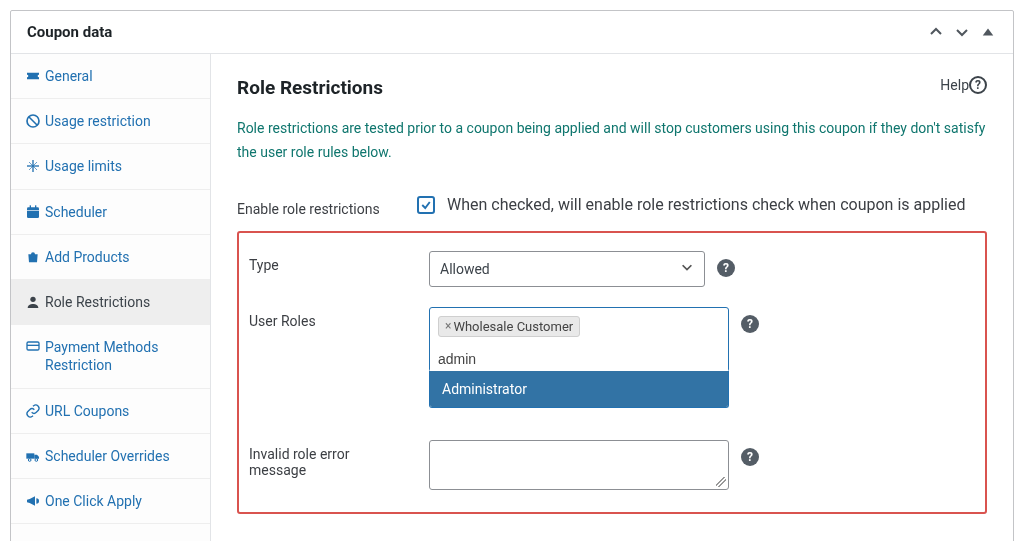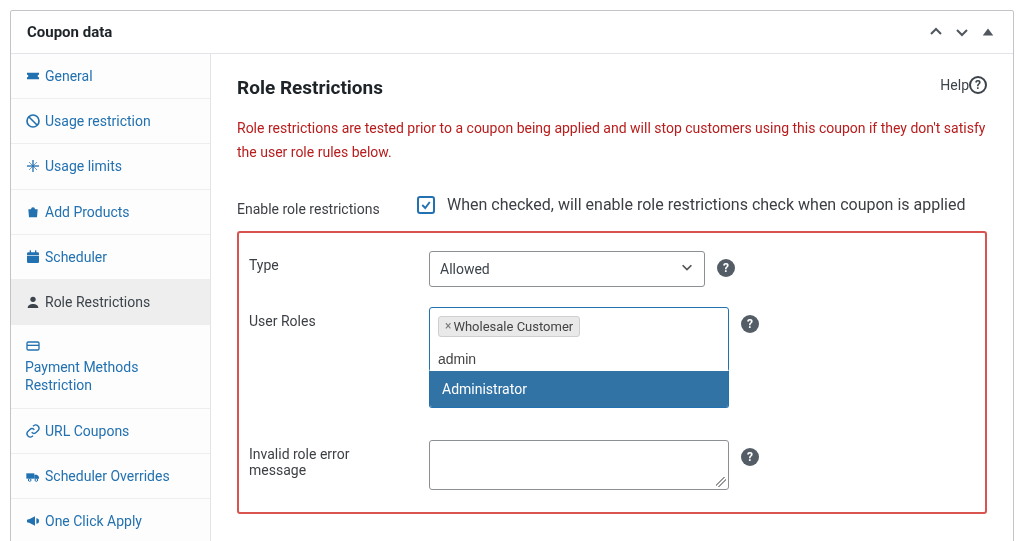--- a/index.html
+++ b/index.html
@@ -44,21 +44,21 @@
     font-size: 14px;
     color: #2271b1;
     border-bottom: 1px solid #eee;
     cursor: pointer;
     line-height: 1.3;
   }
   .sidebar .item.active {
     background: #eeeeee;
     color: #3c434a;
   }
-  .sidebar .item.wrap { align-items: flex-start; flex-direction: column; }
+  .sidebar .item.wrap { align-items: flex-start; }
   .sidebar .item .ico { flex:0 0 16px; width:16px; height:16px; display:flex; align-items:center; justify-content:center; }
   .sidebar .item .ico svg { fill: currentColor; }
   .main {
     flex:1;
     padding: 22px 26px 40px 26px;
     position: relative;
   }
   .help-corner {
     position:absolute; top:22px; right:26px;
     display:flex; align-items:center; 
@@ -70,21 +70,21 @@
     font-size:12px; font-weight:700;
   }
   .main h2 {
     font-size: 19px;
     font-weight: 700;
     color: #1d2327;
     margin-bottom: 18px;
   }
   .desc {
     font-size: 14px;
-    color: #b91c1c;
+    color: #0f766e;
     line-height: 1.7;
     margin-bottom: 20px;
   }
   .form-row {
     display:flex;
     align-items:flex-start;
     padding: 10px 0;
     gap: 20px;
   }
   .form-label {
@@ -225,36 +225,36 @@
               <line x1="6" y1="6" x2="18" y2="18" stroke="currentColor" stroke-width="1"></line>
               <line x1="18" y1="6" x2="6" y2="18" stroke="currentColor" stroke-width="1"></line>
             </svg>
         </span>
         <span>Usage limits</span>
       </div>
 
       <div class="item">
         <span class="ico">
           <svg viewBox="0 0 24 24" width="16" height="16">
-              <path d="M5 8h14l-1 12H6L5 8zm4 0a3 3 0 016 0"></path>
-            </svg>
-        </span>
-        <span>Add Products</span>
-      </div>
-
-      <div class="item">
-        <span class="ico">
-          <svg viewBox="0 0 24 24" width="16" height="16">
               <rect x="3" y="5" width="18" height="16" rx="2" fill="currentColor"></rect>
               <rect x="3" y="9" width="18" height="1" fill="#fff"></rect>
               <rect x="7" y="2" width="2" height="5" fill="currentColor"></rect>
               <rect x="15" y="2" width="2" height="5" fill="currentColor"></rect>
             </svg>
         </span>
         <span>Scheduler</span>
+      </div>
+
+      <div class="item">
+        <span class="ico">
+          <svg viewBox="0 0 24 24" width="16" height="16">
+              <path d="M5 8h14l-1 12H6L5 8zm4 0a3 3 0 016 0"></path>
+            </svg>
+        </span>
+        <span>Add Products</span>
       </div>
 
       <div class="item active">
         <span class="ico">
           <svg viewBox="0 0 24 24" width="16" height="16">
               <circle cx="12" cy="8" r="4"></circle>
               <path d="M4 21c0-4 4-6 8-6s8 2 8 6"></path>
             </svg>
         </span>
         <span>Role Restrictions</span>

